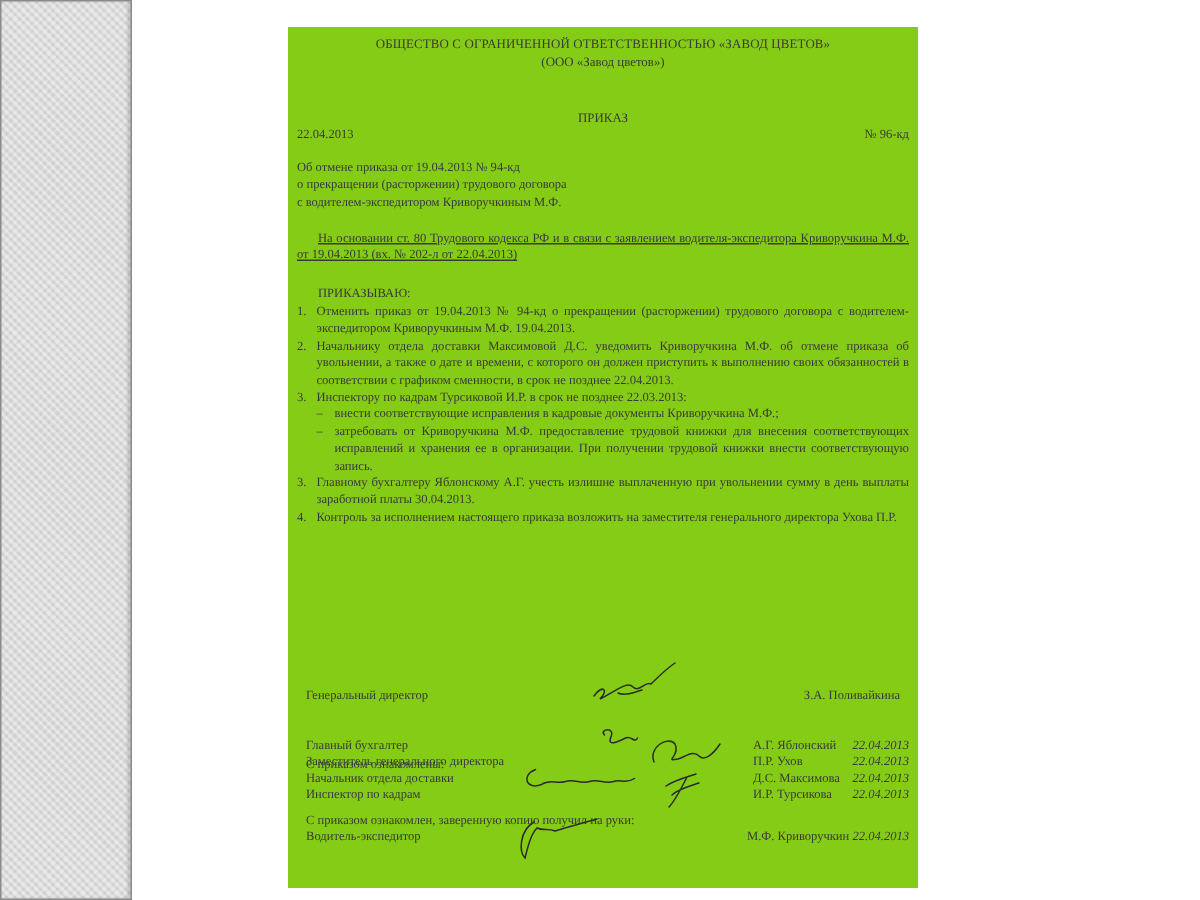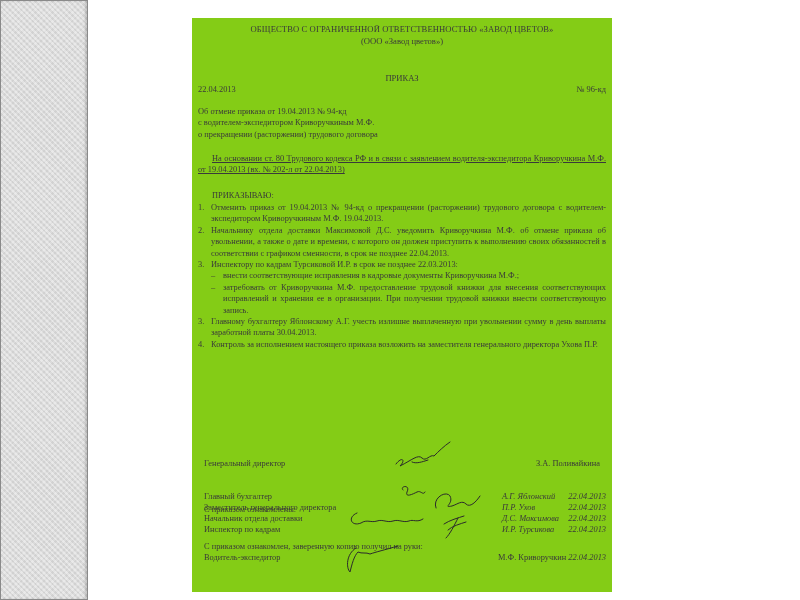--- a/index.html
+++ b/index.html
@@ -39,21 +39,21 @@
   .sub { display: flex; padding-left: 13px; text-align: justify; }
   .sub .d { width: 12px; flex: 0 0 12px; }
   .sub .t { flex: 1; }
   .found { text-indent: 14px; text-align: justify; }
   .director { position: absolute; left: 6px; right: 6px; top: 440px; }
   .director .role { position: absolute; left: 6px; }
   .director .name { position: absolute; right: 6px; }
   .acq-head { position: absolute; left: 12px; top: 462px; margin-top: 24px; }
   .acq { position: absolute; left: 12px; right: 6px; }
   .acq .role { position: absolute; left: 0; }
-  .acq .name { position: absolute; left: 298px; font-style: italic; }
+  .acq .name { position: absolute; left: 298px; }
   .acq .dt { position: absolute; right: 0; font-style: italic; }
   .final-head { position: absolute; left: 12px; top: 523px; }
   .final { position: absolute; left: 12px; right: 6px; top: 534px; }
   .final .role { position: absolute; left: 0; }
   .final .name { position: absolute; right: 0; font-family: Liberation Serif, serif; }
   .final .dt { font-style: italic; }
   svg.sig { position: absolute; overflow: visible; }
   svg.sig path { fill: none; stroke: #2b2b2b; stroke-width: 1; stroke-linecap: round; }
 </style>
 </head>
@@ -63,22 +63,22 @@
 
 <div class="page">
   <div class="org center">ОБЩЕСТВО С ОГРАНИЧЕННОЙ ОТВЕТСТВЕННОСТЬЮ «ЗАВОД ЦВЕТОВ»</div>
   <div class="org2 center">(ООО «Завод цветов»)</div>
   <div class="title center">ПРИКАЗ</div>
   <div class="date">22.04.2013</div>
   <div class="num">№ 96-кд</div>
 
   <div class="subject">
     <div>Об отмене приказа от 19.04.2013 № 94-кд</div>
+    <div>о прекращении (расторжении) трудового договора</div>
     <div>с водителем-экспедитором Криворучкиным М.Ф.</div>
-    <div>о прекращении (расторжении) трудового договора</div>
   </div>
 
   <div class="basis">На основании ст. 80 Трудового кодекса РФ и в связи с заявлением водителя-экспедитора Криворучкина М.Ф. от 19.04.2013 (вх. № 202-л от 22.04.2013)</div>
   <div class="order-word">ПРИКАЗЫВАЮ:</div>
 
   <div class="items">
     <div class="item">
       <span class="n">1.</span>
       <span class="t">Отменить приказ от 19.04.2013 № 94-кд о прекращении (расторжении) трудового договора с водителем-экспедитором Криворучкиным М.Ф. 19.04.2013.</span>
     </div>

